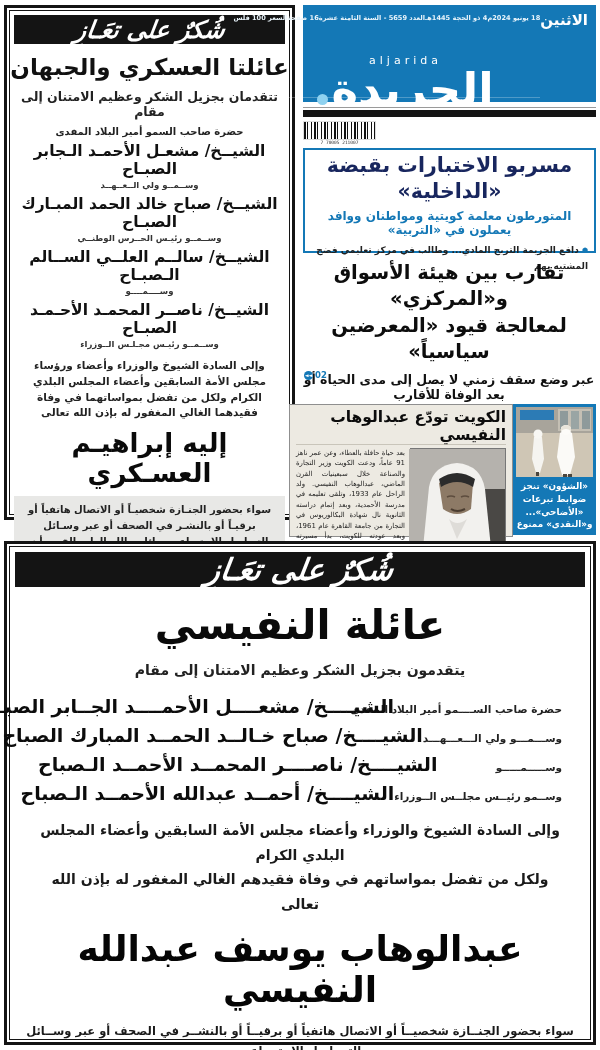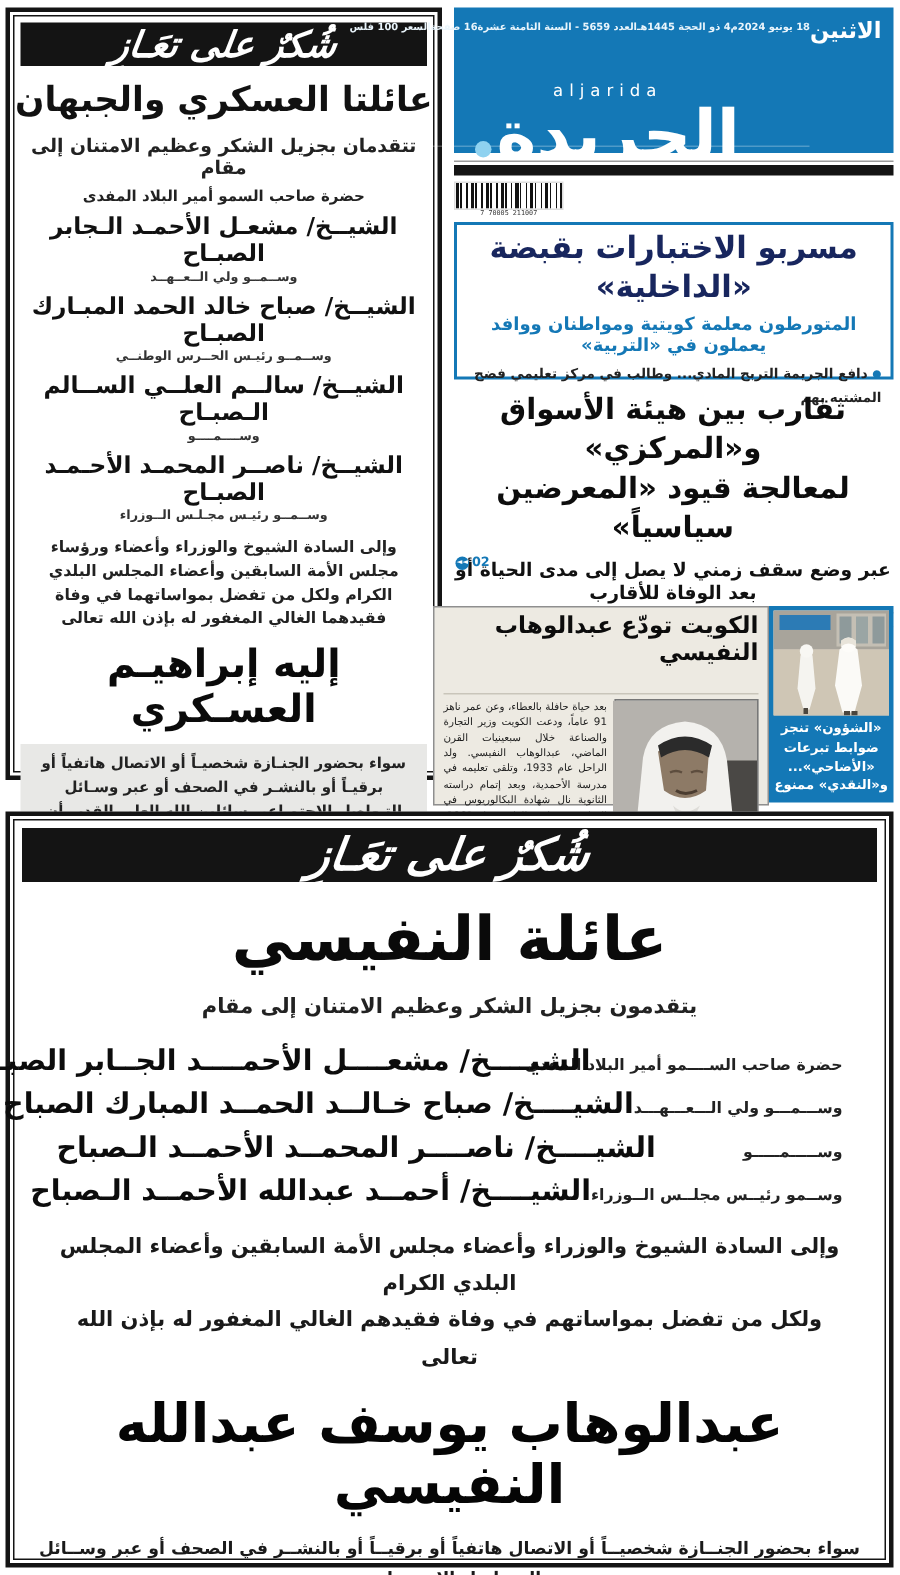--- a/index.html
+++ b/index.html
@@ -66,21 +66,21 @@
   .n2-headline { text-align:center; font-size:19.5px; font-weight:bold; color:#0d0d0d; line-height:1.35; }
   .n2-sub { text-align:center; font-size:12.5px; font-weight:bold; color:#111; margin-top:7px; }
   .n2-rule { height:1px; background:#bdbdbd; margin-top:6px; }
   .n2-byline { font-size:8.5px; font-weight:bold; color:#1478b6; margin-top:4px; text-align:right; }
   .n2-byline .dot { font-size:6px; vertical-align:1px; }
   .n2-body { position:relative; margin-top:3px; height:52px; overflow:hidden; column-count:3; column-gap:9px; direction:rtl; text-align:justify; font-size:7.2px; line-height:1.58; color:#1c1c1c; }
   .n2-mark { position:absolute; left:304px; top:370px; }
 
   
   .nafisi { position:absolute; left:289px; top:404px; width:224px; height:133px; background:#edeae2; border:1px solid #8f8f8f; padding:3px 6px; }
-  .nf-headline { font-size:15.5px; font-weight:bold; color:#0c0c0c; text-align:right; border-bottom:1px solid #c9c5ba; padding-bottom:18px; }
+  .nf-headline { font-size:15.5px; font-weight:bold; color:#0c0c0c; text-align:right; border-bottom:1px solid #c9c5ba; padding-bottom:0; }
   .nf-row { display:flex; flex-direction:row; gap:5px; margin-top:3px; }
   .nf-text { flex:1; font-size:6.9px; line-height:1.5; text-align:justify; color:#1b1b1b; }
   .nf-photo { width:96px; height:99px; flex:none; border:1px solid #777; background:#bdbdbd; }
 
   
   .shoon { position:absolute; left:513px; top:404px; width:83px; height:131px; background:#1478b6; display:flex; flex-direction:column; }
   .sh-photo { width:77px; height:70px; margin:3px auto 0 auto; background:#cfc6b8; }
   .sh-caption { color:#fff; font-size:8.8px; font-weight:bold; text-align:center; line-height:1.45; margin-top:3px; padding:0 3px; }
   .sh-ref { margin:1px 4px 2px 4px; text-align:left; }
 

